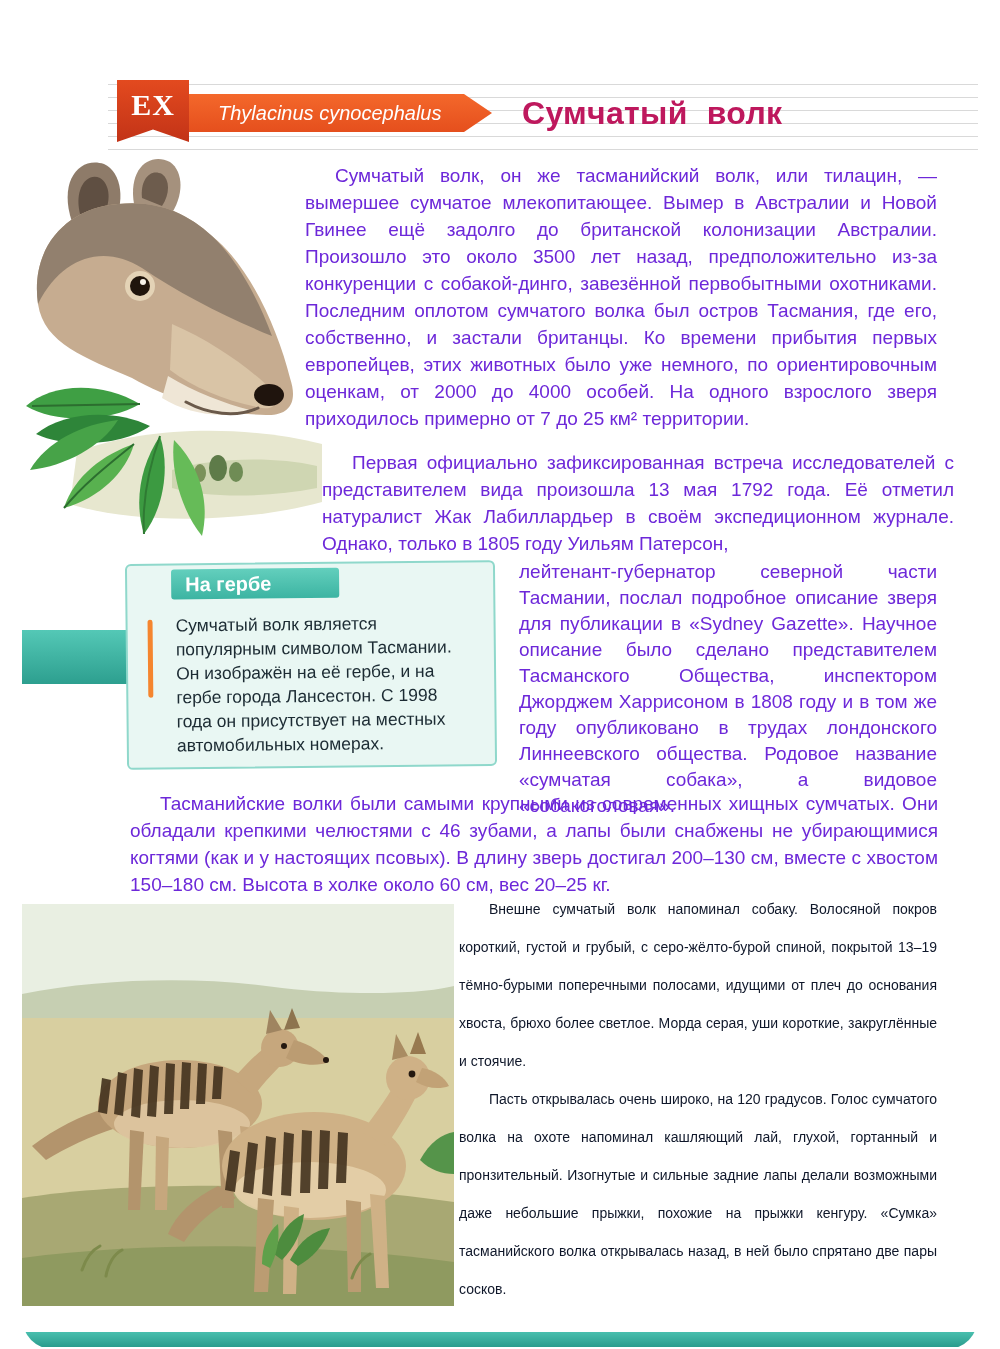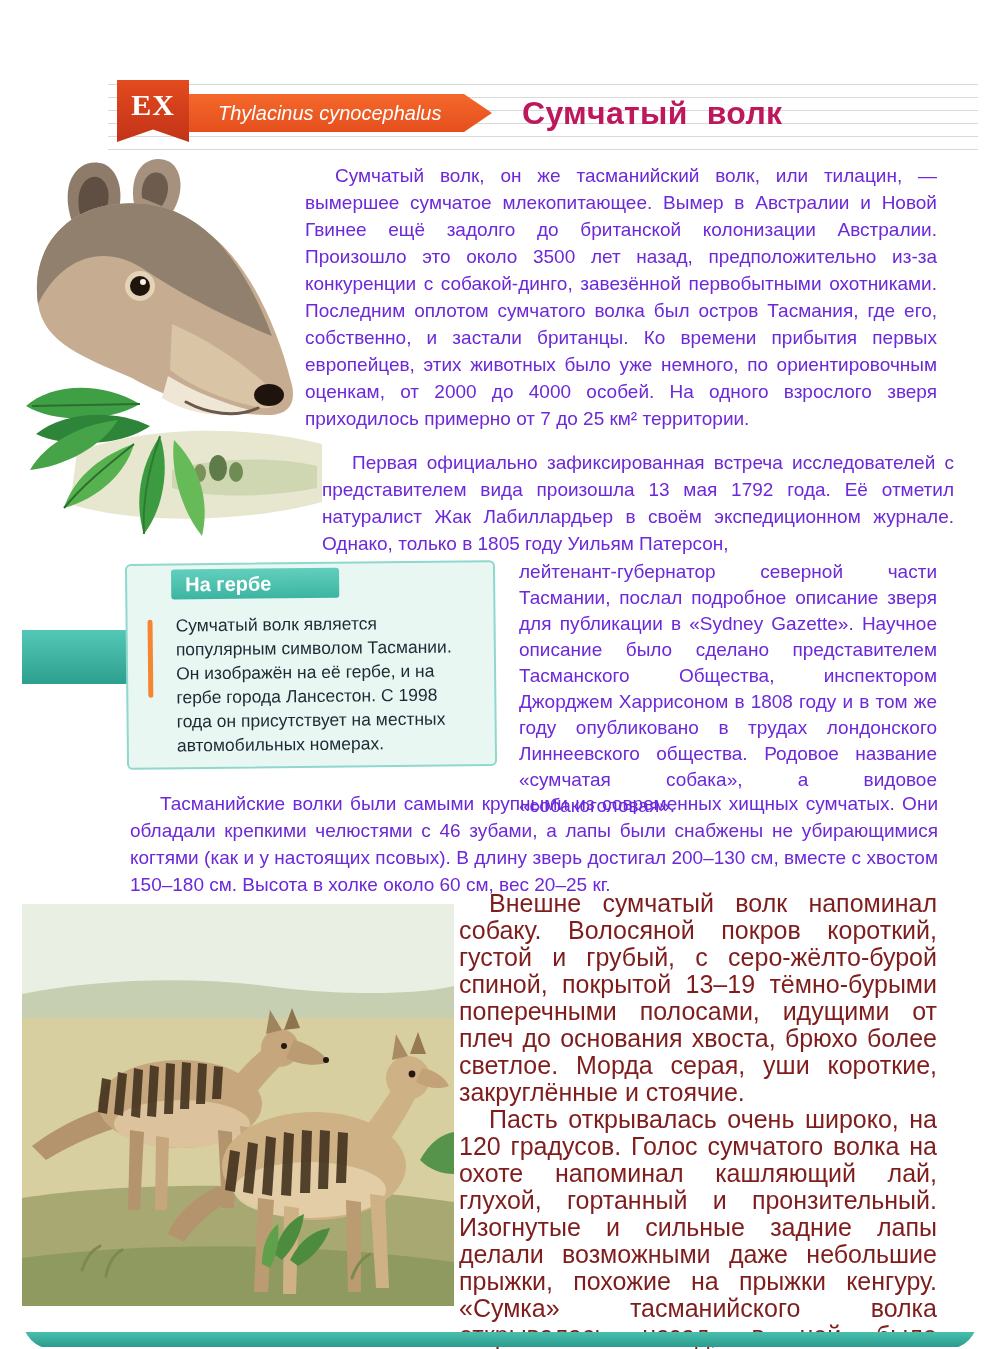--- a/index.html
+++ b/index.html
@@ -82,22 +82,22 @@
   }
   .indent { text-indent: 30px; }
 
   .para-1  { left: 283px; top: 162px; width: 632px; }
   .para-2a { left: 283px; top: 449px; width: 632px; margin-left: 17px; }
   .para-2b { left: 497px; top: 553px; width: 418px; line-height: 26px; margin-top: 6px; }
   .para-3  { left: 108px; top: 790px; width: 808px; }
 
   .column-right { position: absolute; left: 437px; top: 890px; width: 478px; z-index: 2; }
   .column-right p {
-    font-size: 25px; line-height: 27px;
-    color: #7f1d1d; text-align: justify;
+    font-size: 14px; line-height: 38px;
+    color: #0f172a; text-align: justify;
     text-indent: 30px;
   }
 
   
   .fact-box {
     position: absolute;
     left: 104px; top: 562px;
     width: 370px; height: 206px;
     background: #e9f7f3;
     border: 2px solid #8fd8cb;

